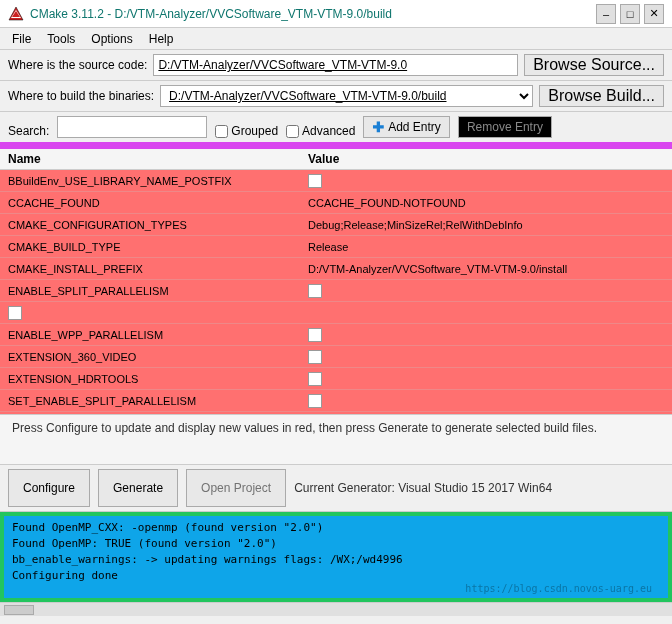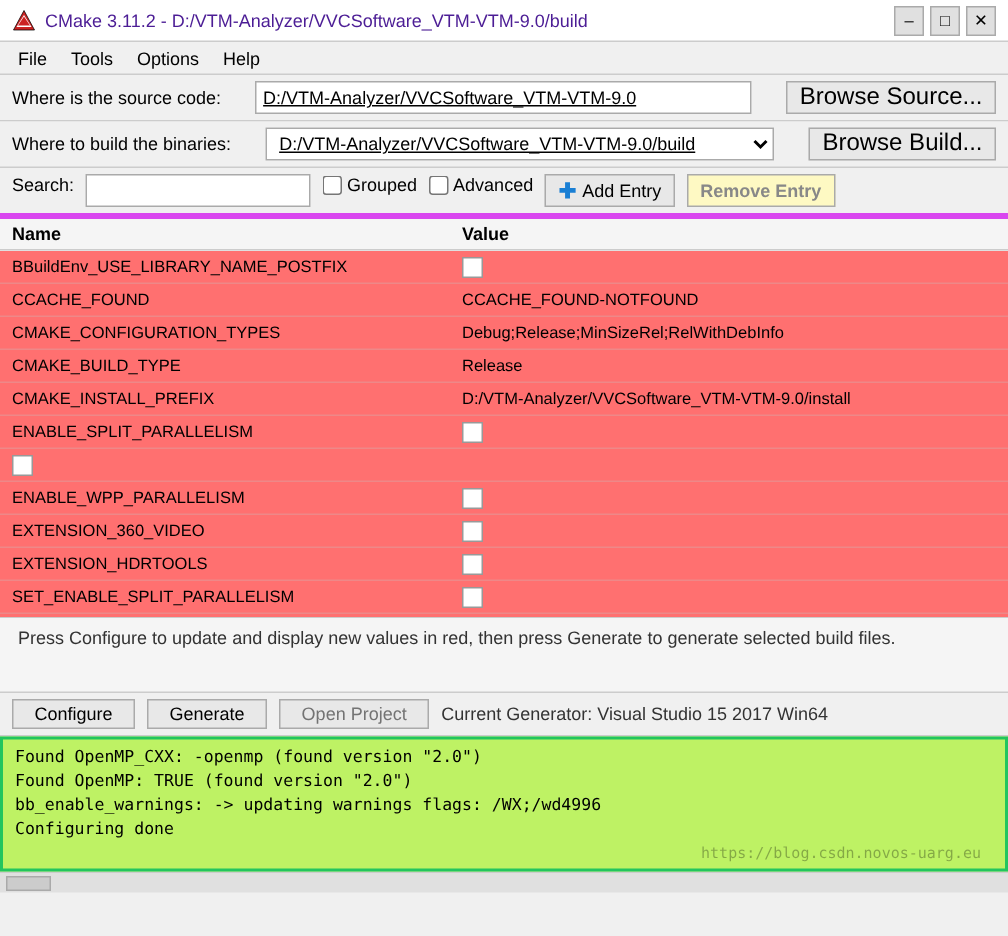--- a/index.html
+++ b/index.html
@@ -19,21 +19,21 @@
       padding: 4px 8px;
       height: 28px;
     }
     .title-bar-icon {
       width: 16px;
       height: 16px;
       margin-right: 6px;
     }
     .title-text {
       font-size: 12px;
-      color: #4c1d95;
+      color: #0f766e;
       flex: 1;
     }
     .title-controls {
       display: flex;
       gap: 4px;
     }
     .title-btn {
       width: 20px;
       height: 20px;
       background: #e0e0e0;
@@ -55,21 +55,21 @@
     .menu-item {
       padding: 2px 8px;
       cursor: pointer;
       font-size: 12px;
     }
     .toolbar-row {
       background: #f0f0f0;
       display: flex;
       align-items: center;
       padding: 4px 8px;
-      gap: 23px;
+      gap: 6px;
       border-bottom: 1px solid #ccc;
     }
     .toolbar-label {
       font-size: 12px;
       white-space: nowrap;
     }
     .path-input {
       flex: 1;
       height: 22px;
       font-size: 12px;
@@ -83,24 +83,24 @@
       padding: 0 8px;
       font-size: 16px;
       background: #e8e8e8;
       border: 1px solid #aaa;
       cursor: pointer;
       white-space: nowrap;
     }
     .search-row {
       background: #f0f0f0;
       display: flex;
-      align-items: flex-start;
+      align-items: flex-end;
       padding: 4px 8px;
       gap: 8px;
-      border-bottom: 4px solid #d946ef;
+      border-bottom: 7px solid #d946ef;
     }
     .search-label { font-size: 12px; }
     .search-input {
       width: 150px;
       height: 22px;
       border: 1px solid #aaa;
       padding: 0 4px;
       font-size: 12px;
     }
     .checkbox-label {
@@ -118,25 +118,24 @@
       border: 1px solid #aaa;
       cursor: pointer;
       display: flex;
       align-items: center;
       gap: 4px;
     }
     .remove-btn {
       height: 22px;
       padding: 0 8px;
       font-size: 12px;
-      background: #fef9c3;
+      background: #000000;
       border: 1px solid #aaa;
       cursor: pointer;
       color: #888;
-      font-weight: bold;
     }
     .plus-icon {
       color: #1a7fd4;
       font-weight: bold;
       font-size: 14px;
     }
     .table-header {
       display: flex;
       background: #f5f5f5;
       border-bottom: 1px solid #ccc;
@@ -187,38 +186,38 @@
     }
     .bottom-bar {
       background: #f0f0f0;
       display: flex;
       align-items: center;
       padding: 4px 8px;
       gap: 8px;
       border-bottom: 1px solid #ccc;
     }
     .action-btn {
-      height: 20px;
+      height: 38px;
       padding: 0 14px;
       font-size: 12px;
       background: #e8e8e8;
       border: 1px solid #aaa;
       cursor: pointer;
     }
     .action-btn.disabled {
       color: #737373;
       cursor: default;
     }
     .generator-label {
       font-size: 12px;
       color: #333;
     }
     .log-area {
-      background: #bef264;
-      border: 2px solid #22c55e;
+      background: #0ea5e9;
+      border: 4px solid #22c55e;
       margin: 0;
       overflow-y: auto;
       height: 90px;
       padding: 4px 8px;
       font-size: 11px;
       font-family: Consolas, monospace;
       position: relative;
     }
     .log-line { line-height: 16px; }
     .watermark {

